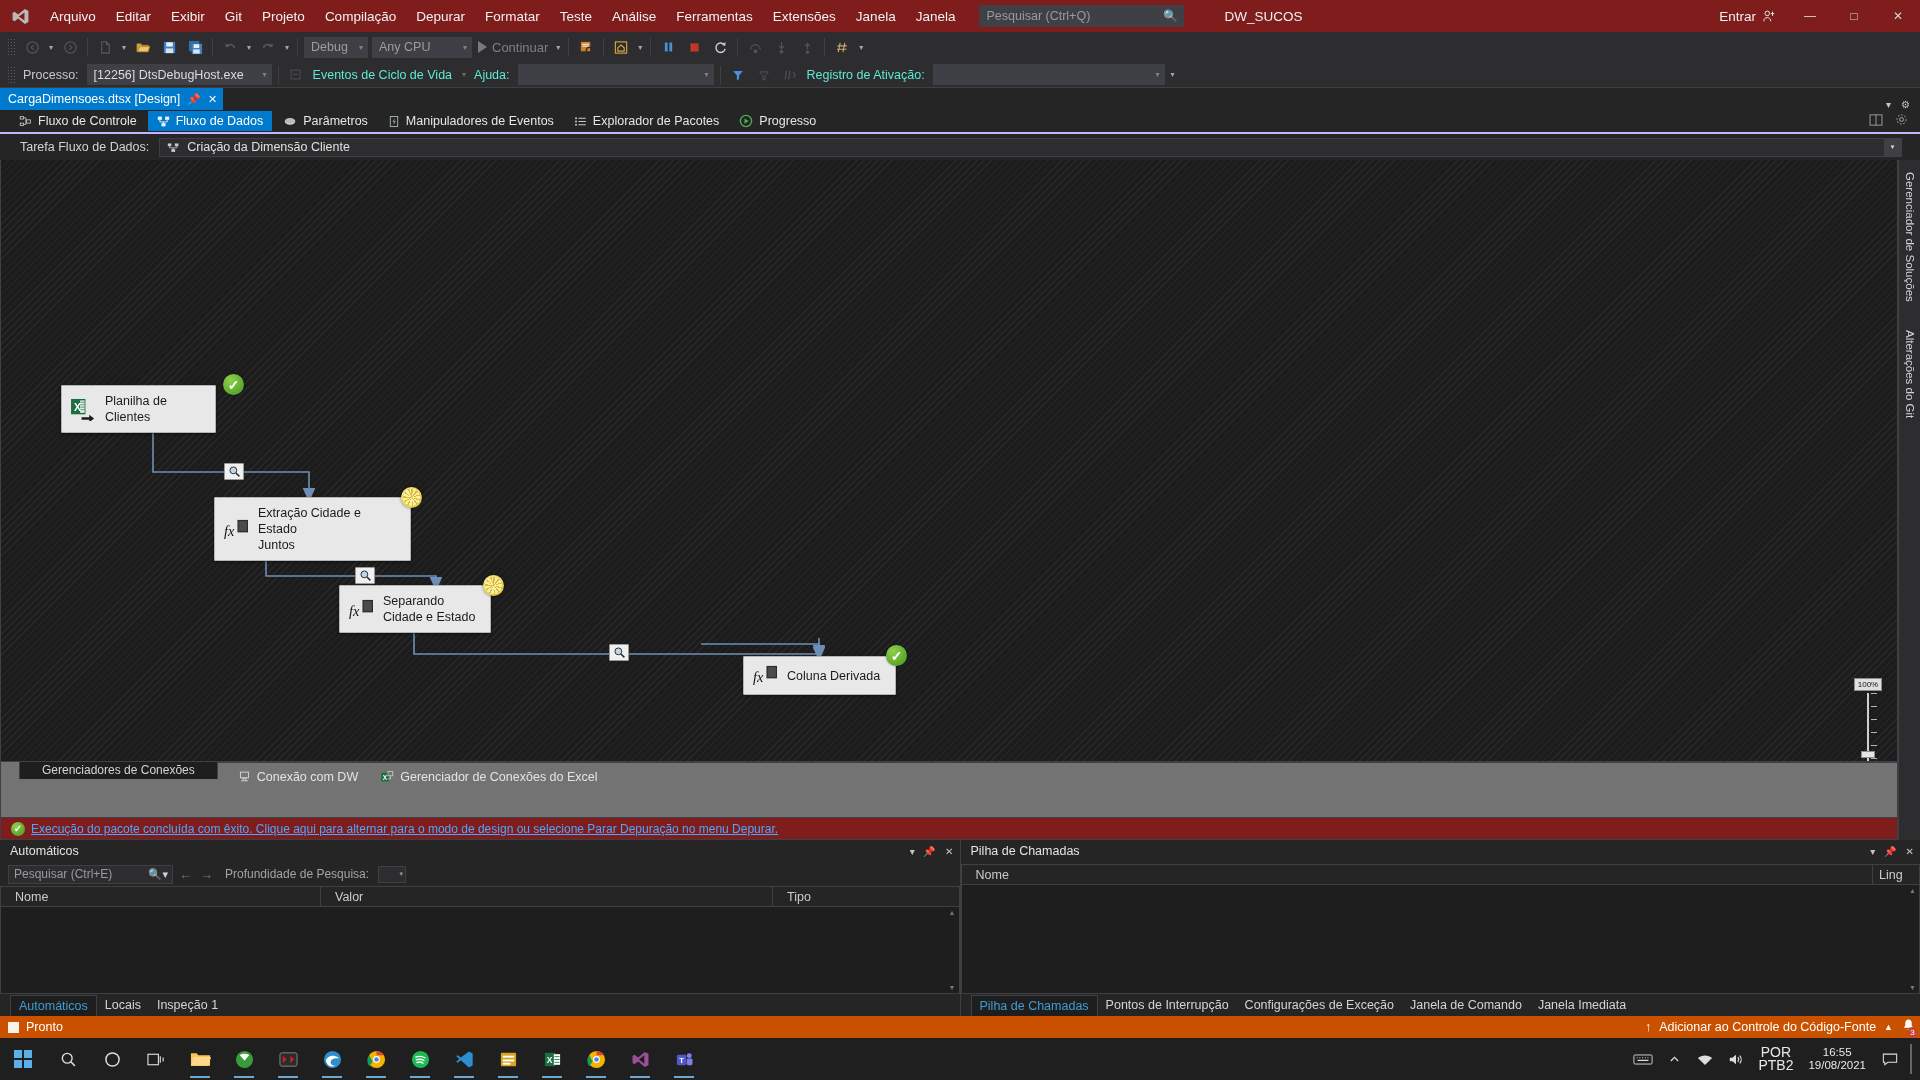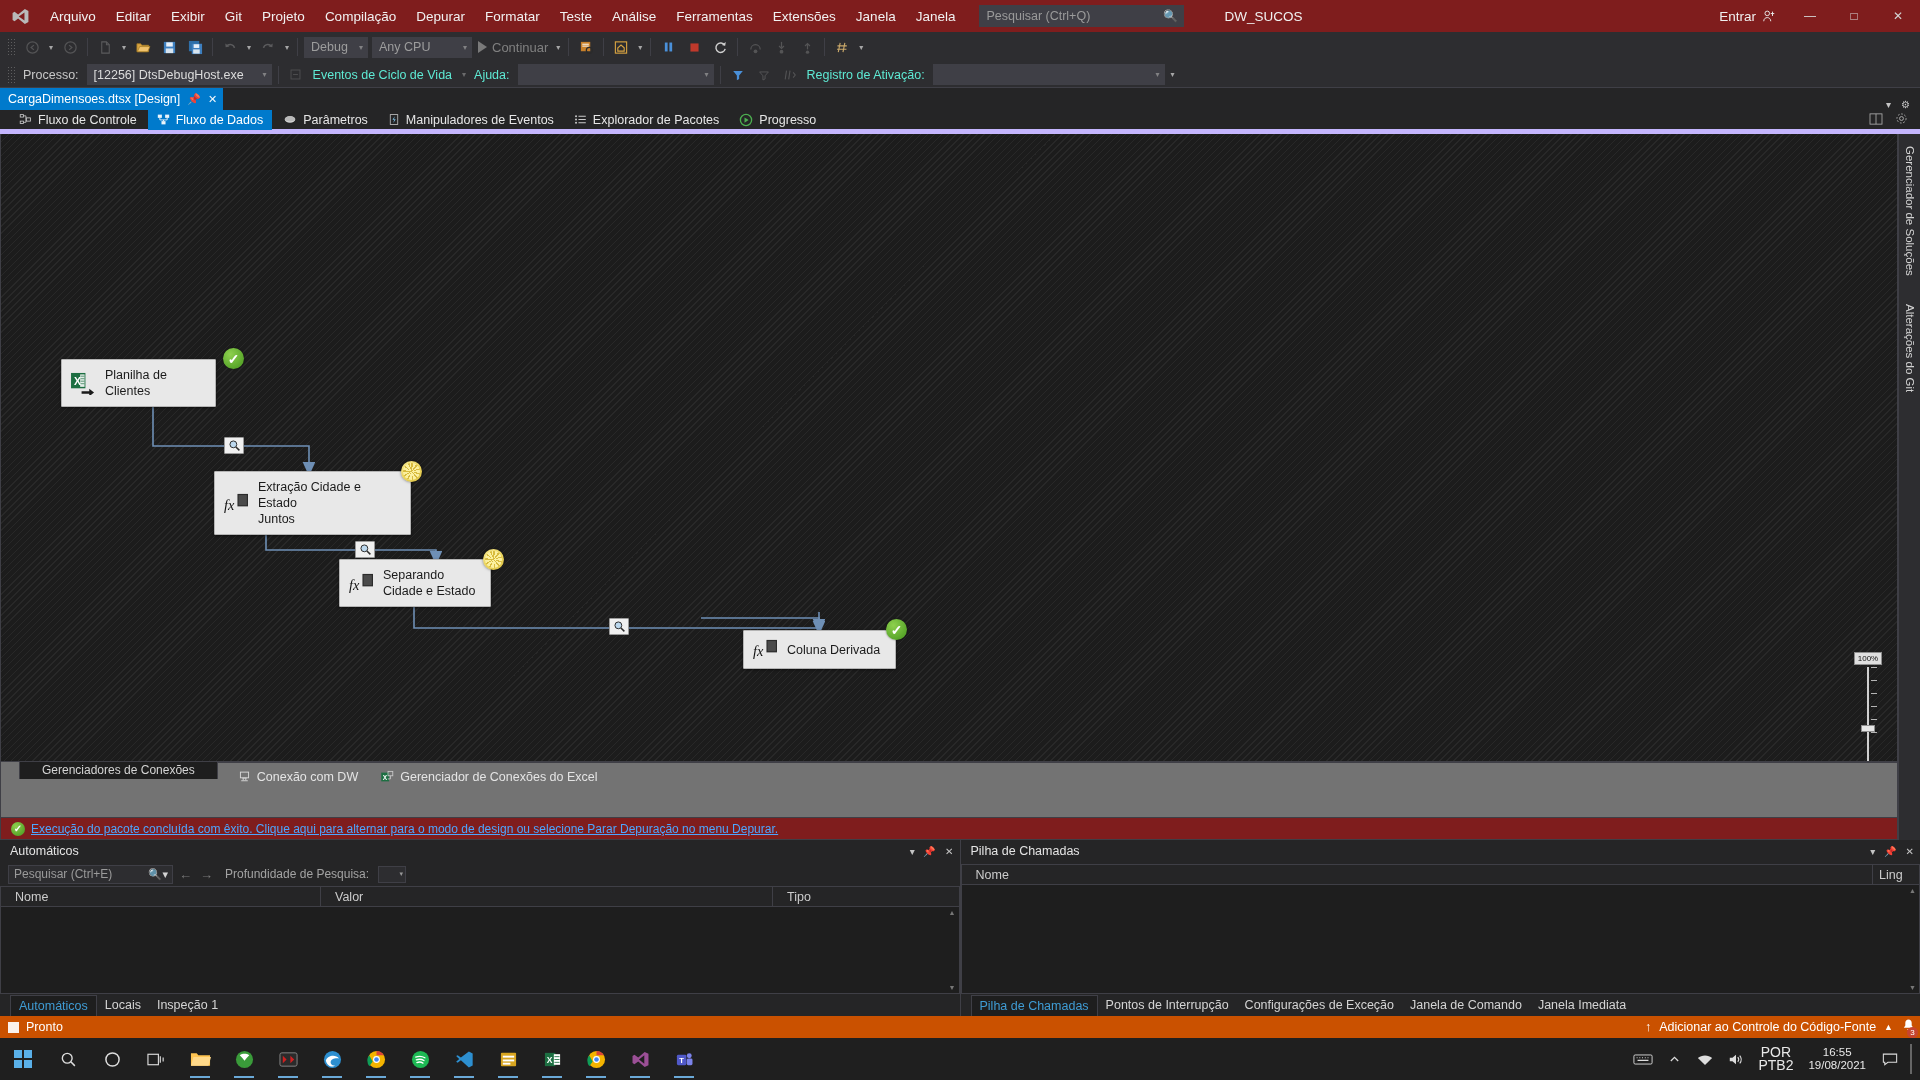--- a/index.html
+++ b/index.html
@@ -72,21 +72,21 @@
   .doctab {
     height:22px; background:#007acc; color:#fff; font-size:12.5px;
     display:flex; align-items:center; padding:0 6px 0 8px; gap:7px;
   }
   .doctab .pin, .doctab .x { font-size:11px; opacity:.95; }
   .docstrip-right { margin-left:auto; display:flex; align-items:center; gap:10px; padding-right:10px; color:#c5c5c5; font-size:10px; }
 
   
   .ssistabs {
     height:24px; background:#252526; display:flex; align-items:center;
-    flex:0 0 24px; padding-left:10px; gap:2px; border-bottom:5px solid #c4b5fd;
+    flex:0 0 24px; padding-left:10px; gap:2px; border-bottom:2px solid #c4b5fd;
   }
   .ssistab { height:20px; display:flex; align-items:center; gap:6px; padding:0 9px;
              font-size:12.5px; color:#e6e6e6; }
   .ssistab.active { background:#007acc; color:#fff; }
   .ssistabs-right { margin-left:auto; display:flex; gap:12px; padding-right:12px; color:#c5c5c5; }
 
   
   .dfbar { height:26px; background:#252526; display:flex; align-items:center; flex:0 0 26px; padding-left:20px; gap:10px; }
   .dfbar .lbl { font-size:12.5px; color:#d4d4d4; }
   .dfcombo {
@@ -536,20 +536,33 @@
       </span>
       <span>
         <svg width="13" height="13" viewBox="0 0 16 16">
             <circle cx="8" cy="8" r="2.4" fill="none" stroke="#aaa" stroke-width="1.2"></circle>
             <circle cx="8" cy="8" r="5.6" fill="none" stroke="#aaa" stroke-width="1.2" stroke-dasharray="2.2 2"></circle>
           </svg>
       </span>
     </div>
   </div>
 
+  <div class="dfbar">
+    <span class="lbl">Tarefa Fluxo de Dados:</span>
+    <div class="dfcombo">
+      <svg width="13" height="13" viewBox="0 0 16 16" style="flex:0 0 13px">
+          <rect x="1" y="3" width="4.4" height="3.4" fill="#c9c9c9"></rect>
+          <rect x="9.6" y="3" width="4.4" height="3.4" fill="#c9c9c9"></rect>
+          <rect x="5.4" y="10" width="4.6" height="3.4" fill="#c9c9c9"></rect>
+          <path d="M3.2 6.4 v2 h9 v-2 M7.7 8.4 v1.6" stroke="#c9c9c9" stroke-width="1" fill="none"></path>
+        </svg>
+      <span>Criação da Dimensão Cliente</span>
+      <span class="arrow">▾</span>
+    </div>
+  </div>
 
   <div class="main">
     <div class="canvaswrap">
 
       <div class="canvas">
 
         <svg style="position:absolute;inset:0;width:100%;height:100%;z-index:1">
           <defs>
             <marker id="ah" markerWidth="9" markerHeight="9" refX="4.5" refY="4" orient="auto">
               <path d="M0 0 L9 4 L0 8 z" fill="#6e8fb5"></path>

